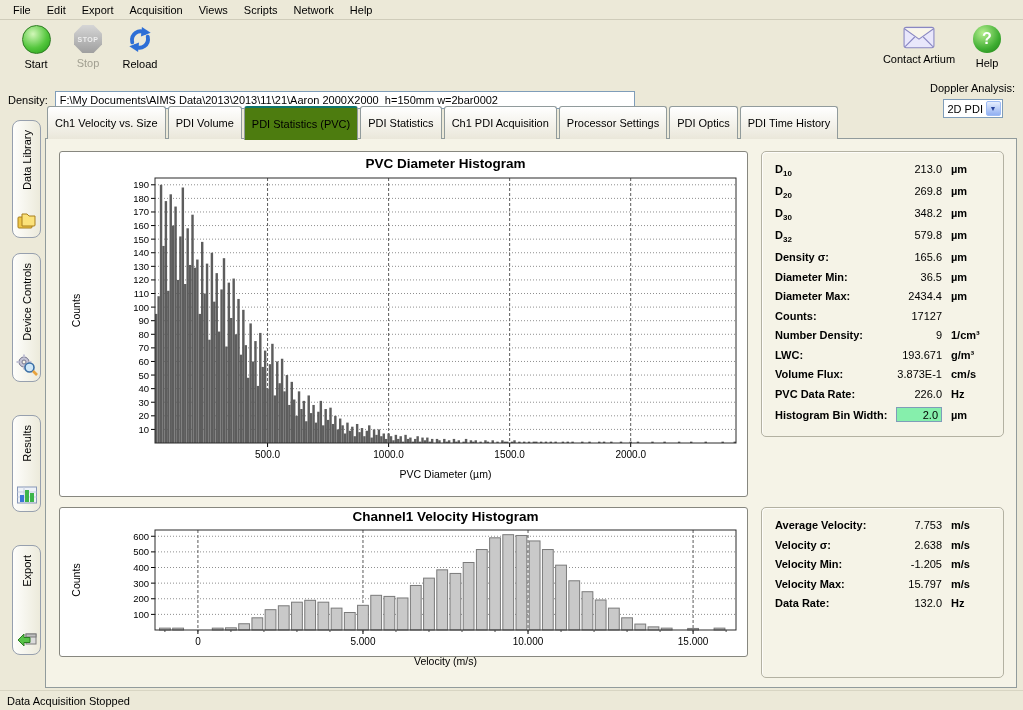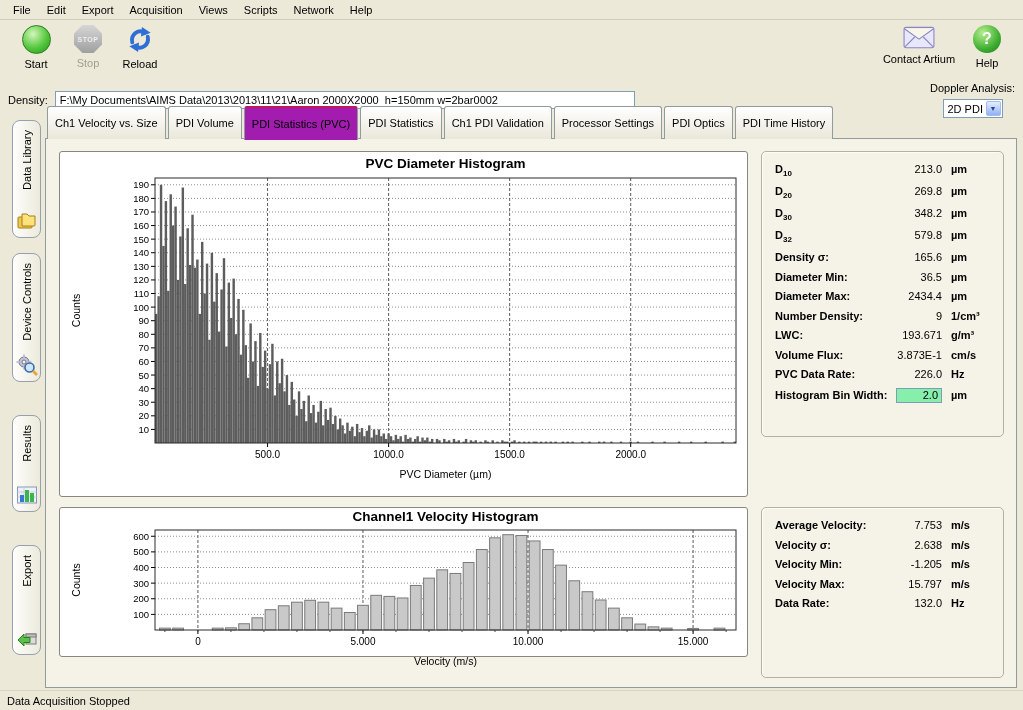--- a/index.html
+++ b/index.html
@@ -49,21 +49,21 @@
     display:flex;flex-direction:column;align-items:center;justify-content:space-between;
     padding:9px 0 5px;cursor:default;}
   .side-label{writing-mode:vertical-rl;transform:rotate(180deg);font-size:11px;white-space:nowrap;}
   .side-icon{width:22px;height:22px;}
   
   .main{position:absolute;left:45px;top:118px;width:972px;height:570px;}
   .tabstrip{position:absolute;top:0;left:2px;right:0;height:21px;display:flex;align-items:flex-end;z-index:3;}
   .tab{display:flex;align-items:center;height:17px;padding:16px 7px;margin-right:2px;cursor:default;
     background:linear-gradient(#ffffff,#eae7da);border:1px solid #919b9c;border-bottom:none;
     border-radius:3px 3px 0 0;white-space:nowrap;box-sizing:border-box;}
-  .tab.active{height:21px;background:#a21caf;border-top:2px solid #be185d;margin-bottom:-1px;z-index:4;text-align:center;}
+  .tab.active{height:21px;background:#4d7c0f;border-top:2px solid #0f766e;margin-bottom:-1px;z-index:4;text-align:center;}
   .page{position:absolute;top:20px;left:0;right:0;bottom:0;border:1px solid #919b9c;background:#f5f3e7;}
   
   .chart-panel{position:absolute;background:#fff;border:1px solid #87877f;border-radius:3px;box-sizing:border-box;}
   .stats-panel{position:absolute;border:1px solid #b3b1a2;border-radius:5px;box-sizing:border-box;
     padding:11px 12px 0 13px;box-shadow:inset 1px 1px 0 rgba(255,255,255,.75);}
   .stat-row{display:flex;align-items:baseline;height:19.5px;}
   .stat-row.drow{height:22px;}
   .stat-label{font-weight:bold;flex:1;white-space:nowrap;}
   .stat-label sub{font-size:8px;font-weight:bold;}
   .stat-value{width:64px;text-align:right;}
@@ -177,21 +177,21 @@
         </svg></span>
     </div>
   </div>
 
 <div class="main">
   <div class="tabstrip" id="tabstrip">
       <div class="tab">Ch1 Velocity vs. Size</div>
       <div class="tab">PDI Volume</div>
       <div class="tab active">PDI Statistics (PVC)</div>
       <div class="tab">PDI Statistics</div>
-      <div class="tab">Ch1 PDI Validation</div>
+      <div class="tab">Ch1 PDI Acquisition</div>
       <div class="tab">Processor Settings</div>
       <div class="tab">PDI Optics</div>
       <div class="tab">PDI Time History</div>
     </div>
   <div class="page">
 
     <div class="chart-panel" style="left:13px;top:12px;width:689px;height:346px">
       <svg id="chart1" width="687" height="344">
           <text x="385.5" y="16" text-anchor="middle" font-size="13.5" font-weight="bold" fill="#000">PVC Diameter Histogram</text>
           <line x1="95" y1="277.4102564102564" x2="676" y2="277.4102564102564" stroke="#8f8f8f" stroke-dasharray="1,2"></line>
@@ -464,20 +464,25 @@
           <span class="stat-label">Diameter Min:</span>
           <span class="stat-value">36.5</span>
           <span class="stat-unit">µm</span>
         </div>
         <div class="stat-row">
           <span class="stat-label">Diameter Max:</span>
           <span class="stat-value">2434.4</span>
           <span class="stat-unit">µm</span>
         </div>
         <div class="stat-row">
+          <span class="stat-label">Counts:</span>
+          <span class="stat-value">17127</span>
+          <span class="stat-unit"></span>
+        </div>
+        <div class="stat-row">
           <span class="stat-label">Number Density:</span>
           <span class="stat-value">9</span>
           <span class="stat-unit">1/cm³</span>
         </div>
         <div class="stat-row">
           <span class="stat-label">LWC:</span>
           <span class="stat-value">193.671</span>
           <span class="stat-unit">g/m³</span>
         </div>
         <div class="stat-row">

